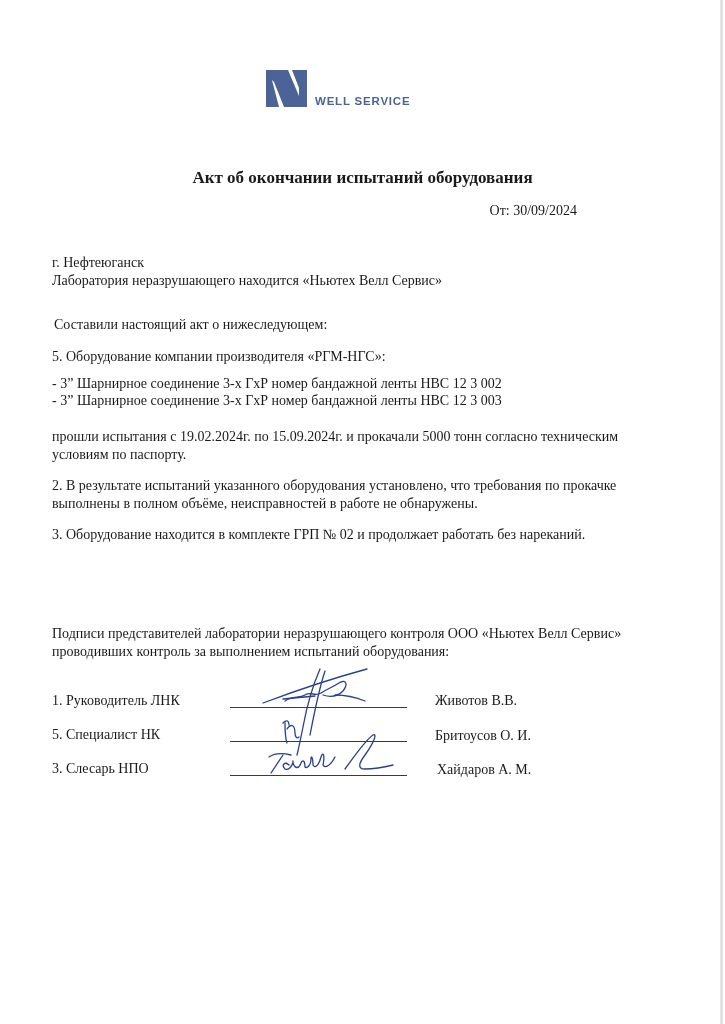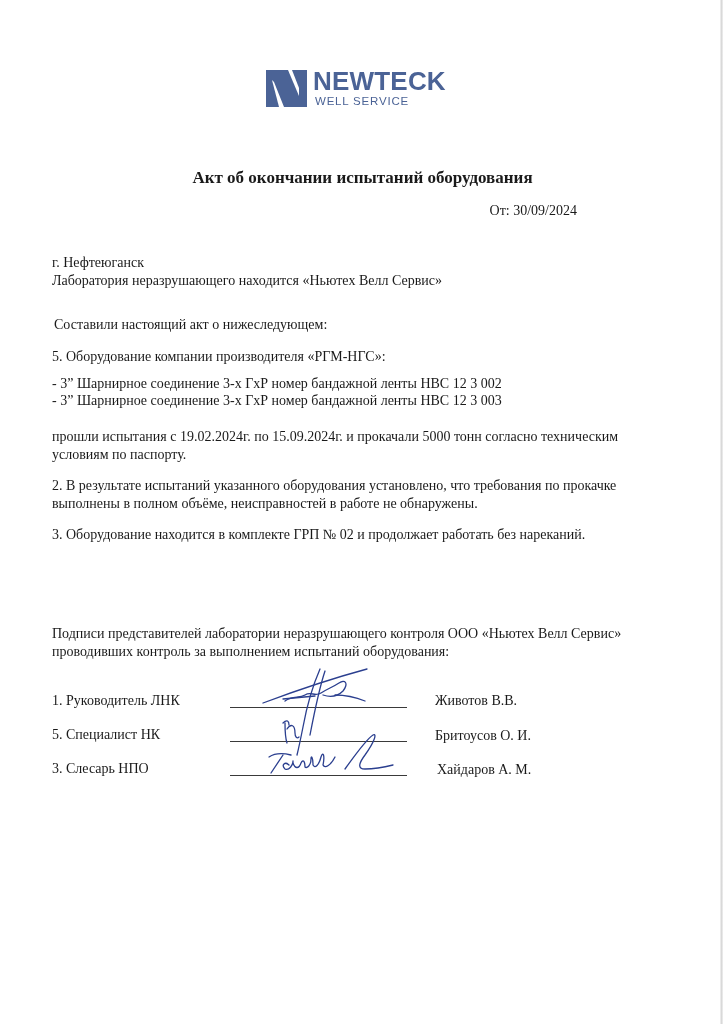--- a/index.html
+++ b/index.html
@@ -12,21 +12,21 @@
     background: linear-gradient(to right, #f4f4f4, #d9d9d9, #f0f0f0);
   }
   .logo { position: absolute; left: 266px; top: 70px; height: 40px; width: 210px; }
   .logo-mark { position: absolute; left: 0; top: 0; width: 41px; height: 37px; }
   .logo-name {
     position: absolute; left: 47px; top: -3px; font-family: "Liberation Sans", "DejaVu Sans", sans-serif;
     font-weight: bold; font-size: 26px; color: #4b6396; letter-spacing: 0.2px; line-height: 28px;
   }
   .logo-sub {
     position: absolute; left: 49px; top: 24px; font-family: "Liberation Sans", "DejaVu Sans", sans-serif;
-    font-weight: normal; font-size: 11.5px; color: #4b6396; letter-spacing: 0.8px; line-height: 14px;
+    font-weight: bold; font-size: 11.5px; color: #4b6396; letter-spacing: 0.8px; line-height: 14px;
   }
   .title {
     position: absolute; left: 0; width: 725px; top: 168px; text-align: center;
     font-weight: bold; font-size: 17px; line-height: 20px;
   }
   .date { position: absolute; right: 148px; top: 202px; font-size: 14px; line-height: 18px; text-align: center; }
   .txt { position: absolute; left: 52px; font-size: 14px; line-height: 18px; white-space: nowrap; }
   .sig-label { position: absolute; left: 52px; font-size: 14px; line-height: 18px; white-space: nowrap; }
   .sig-line { position: absolute; left: 230px; width: 177px; height: 1px; background: #3a3a3a; }
   .sig-name { position: absolute; font-size: 14px; line-height: 18px; white-space: nowrap; }
@@ -36,21 +36,20 @@
 <body>
 
 <div class="scan-edge"></div>
 
 <div class="logo">
   <svg class="logo-mark" viewBox="0 0 41 37">
     <rect x="0" y="0" width="41" height="37" fill="#4b6396"></rect>
     <polygon points="6,10 13,37 18,37 8,12" fill="#ffffff"></polygon>
     <polygon points="22,0 33,26 33,18 26,0" fill="#ffffff"></polygon>
   </svg>
-  <div class="logo-name">NEWTECK</div>
   <div class="logo-sub">WELL SERVICE</div>
 </div>
 
 <div class="title">Акт об окончании испытаний оборудования</div>
 <div class="date">От: 30/09/2024</div>
 
 <div class="txt" style="top:254px">г. Нефтеюганск</div>
 <div class="txt" style="top:272px">Лаборатория неразрушающего находится «Ньютех Велл Сервис»</div>
 
 <div class="txt" style="top:316px; left:54px">Составили настоящий акт о нижеследующем:</div>

